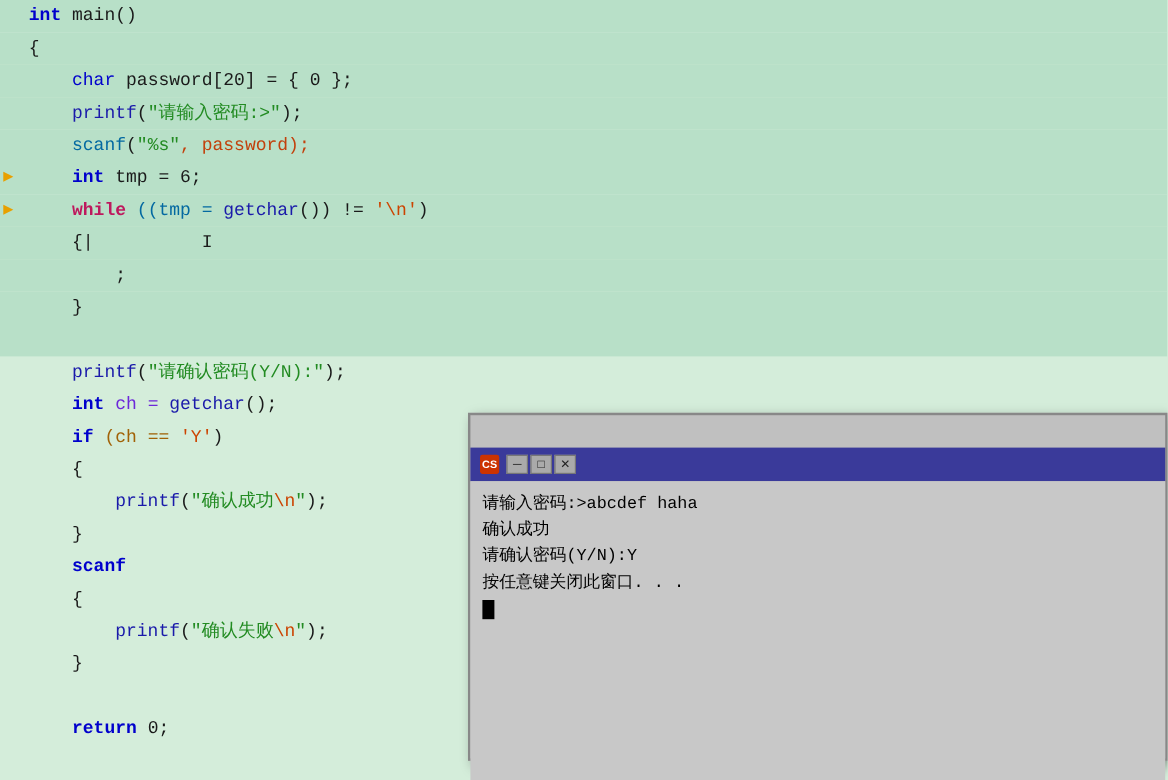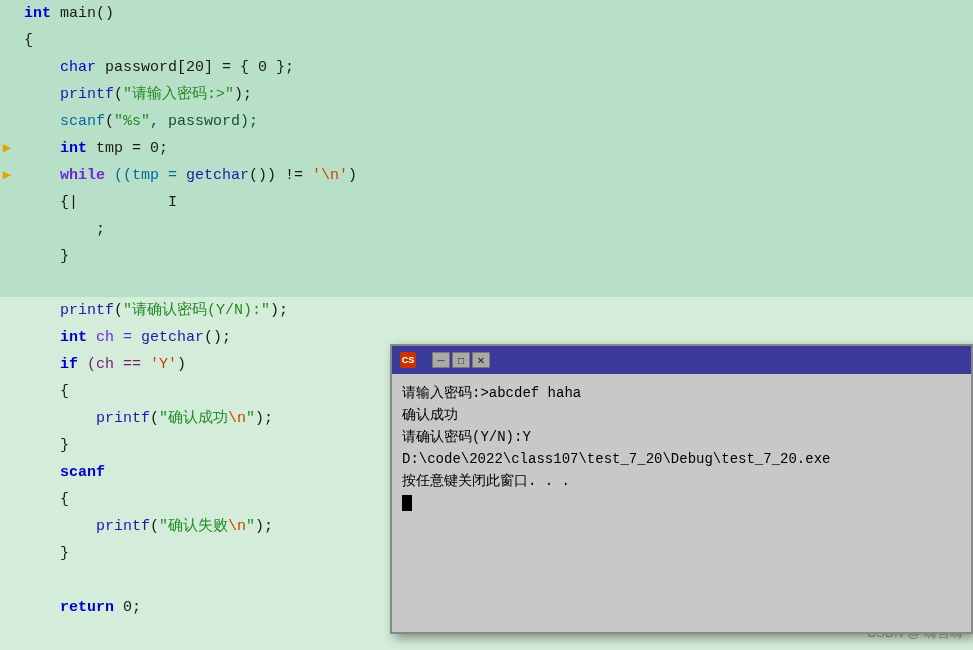--- a/index.html
+++ b/index.html
@@ -83,21 +83,22 @@
 
     .console-titlebar {
       height: 28px;
       background: #3a3a9a;
       display: flex;
       align-items: center;
       padding: 0 8px;
       color: white;
       font-size: 13px;
       font-family: 'Microsoft YaHei', 'SimHei', sans-serif;
-      gap: 16px;
+      gap: 6px;
+      margin-top: 27px;
     }
 
     .console-icon {
       width: 16px;
       height: 16px;
       background: #cc3300;
       border-radius: 2px;
       display: flex;
       align-items: center;
       justify-content: center;
@@ -185,33 +186,33 @@
         <div class="line line-highlight">
           <div class="gutter"></div>
           <span class="line-content"><span>    </span><span style="color: rgb(0, 0, 204); font-weight: normal;">char</span><span style="color: rgb(26, 26, 26);"> password[20] = { 0 };</span></span>
         </div>
         <div class="line line-highlight">
           <div class="gutter"></div>
           <span class="line-content"><span>    </span><span style="color: rgb(26, 26, 170);">printf</span><span style="color: rgb(26, 26, 26);">(</span><span style="color: rgb(34, 139, 34);">"请输入密码:&gt;"</span><span style="color: rgb(26, 26, 26);">);</span></span>
         </div>
         <div class="line line-highlight">
           <div class="gutter"></div>
-          <span class="line-content"><span>    </span><span style="color: #0369a1;">scanf</span><span style="color: rgb(26, 26, 26);">(</span><span style="color: rgb(34, 139, 34);">"%s"</span><span style="color: #14532d;">, password);</span></span>
+          <span class="line-content"><span>    </span><span style="color: #0369a1;">scanf</span><span style="color: rgb(26, 26, 26);">(</span><span style="color: rgb(34, 139, 34);">"%s"</span><span style="color: #c2410c;">, password);</span></span>
         </div>
         <div class="line line-highlight">
           <div class="gutter">
             <span style="color:#e8a000;font-size:14px;">▶</span>
           </div>
-          <span class="line-content"><span>    </span><span style="color: rgb(0, 0, 204); font-weight: bold;">int</span><span style="color: rgb(26, 26, 26);"> tmp = 0;</span></span>
+          <span class="line-content"><span>    </span><span style="color: rgb(0, 0, 204); font-weight: bold;">int</span><span style="color: rgb(26, 26, 26);"> tmp = 6;</span></span>
         </div>
         <div class="line line-highlight">
           <div class="gutter">
             <span style="color:#e8a000;font-size:14px;">▶</span>
           </div>
-          <span class="line-content"><span>    </span><span style="color: #6d28d9; font-weight: bold;">while</span><span style="color: #0369a1;"> ((tmp = </span><span style="color: rgb(26, 26, 170);">getchar</span><span style="color: rgb(26, 26, 26);">()) != </span><span style="color: rgb(204, 68, 0);">'\n'</span><span style="color: rgb(26, 26, 26);">)</span></span>
+          <span class="line-content"><span>    </span><span style="color: #be185d; font-weight: bold;">while</span><span style="color: #0369a1;"> ((tmp = </span><span style="color: rgb(26, 26, 170);">getchar</span><span style="color: rgb(26, 26, 26);">()) != </span><span style="color: rgb(204, 68, 0);">'\n'</span><span style="color: rgb(26, 26, 26);">)</span></span>
         </div>
         <div class="line line-highlight">
           <div class="gutter"></div>
           <span class="line-content"><span>    </span><span style="color: rgb(26, 26, 26);">{|</span><span style="color: rgb(26, 26, 26);">          I</span></span>
         </div>
         <div class="line line-highlight">
           <div class="gutter"></div>
           <span class="line-content"><span>        </span><span style="color: rgb(26, 26, 26);">;</span></span>
         </div>
         <div class="line line-highlight">
@@ -225,21 +226,21 @@
         <div class="line">
           <div class="gutter"></div>
           <span class="line-content"><span>    </span><span style="color: rgb(26, 26, 170);">printf</span><span style="color: rgb(26, 26, 26);">(</span><span style="color: rgb(34, 139, 34);">"请确认密码(Y/N):"</span><span style="color: rgb(26, 26, 26);">);</span></span>
         </div>
         <div class="line">
           <div class="gutter"></div>
           <span class="line-content"><span>    </span><span style="color: rgb(0, 0, 204); font-weight: bold;">int</span><span style="color: #6d28d9;"> ch = </span><span style="color: rgb(26, 26, 170);">getchar</span><span style="color: rgb(26, 26, 26);">();</span></span>
         </div>
         <div class="line">
           <div class="gutter"></div>
-          <span class="line-content"><span>    </span><span style="color: rgb(0, 0, 204); font-weight: bold;">if</span><span style="color: #701a75;"> (ch == </span><span style="color: rgb(204, 68, 0);">'Y'</span><span style="color: rgb(26, 26, 26);">)</span></span>
+          <span class="line-content"><span>    </span><span style="color: rgb(0, 0, 204); font-weight: bold;">if</span><span style="color: #a16207;"> (ch == </span><span style="color: rgb(204, 68, 0);">'Y'</span><span style="color: rgb(26, 26, 26);">)</span></span>
         </div>
         <div class="line">
           <div class="gutter"></div>
           <span class="line-content"><span>    </span><span style="color: rgb(26, 26, 26);">{</span></span>
         </div>
         <div class="line">
           <div class="gutter"></div>
           <span class="line-content"><span>        </span><span style="color: rgb(26, 26, 170);">printf</span><span style="color: rgb(26, 26, 26);">(</span><span style="color: rgb(34, 139, 34);">"确认成功</span><span style="color: rgb(204, 68, 0);">\n</span><span style="color: rgb(34, 139, 34);">"</span><span style="color: rgb(26, 26, 26);">);</span></span>
         </div>
         <div class="line">
@@ -280,20 +281,19 @@
         <div class="console-btn">─</div>
         <div class="console-btn">□</div>
         <div class="console-btn">✕</div>
       </div>
     </div>
     <div class="console-body" id="console-body">
     <div class="console-line">请输入密码:&gt;abcdef haha</div>
         <div class="console-line">确认成功</div>
         <div class="console-line">请确认密码(Y/N):Y</div>
         <div class="console-line"></div>
-        <div class="console-line">D:\code\2022\class107\test_7_20\Debug\test_7_20.exe</div>
         <div class="console-line">按任意键关闭此窗口. . .</div>
         <div class="console-line"><span class="console-cursor"></span></div>
       </div>
   </div>
 
   <div class="watermark">CSDN @ 嗨害嗨</div>
 </div>
 
 </body></html>

